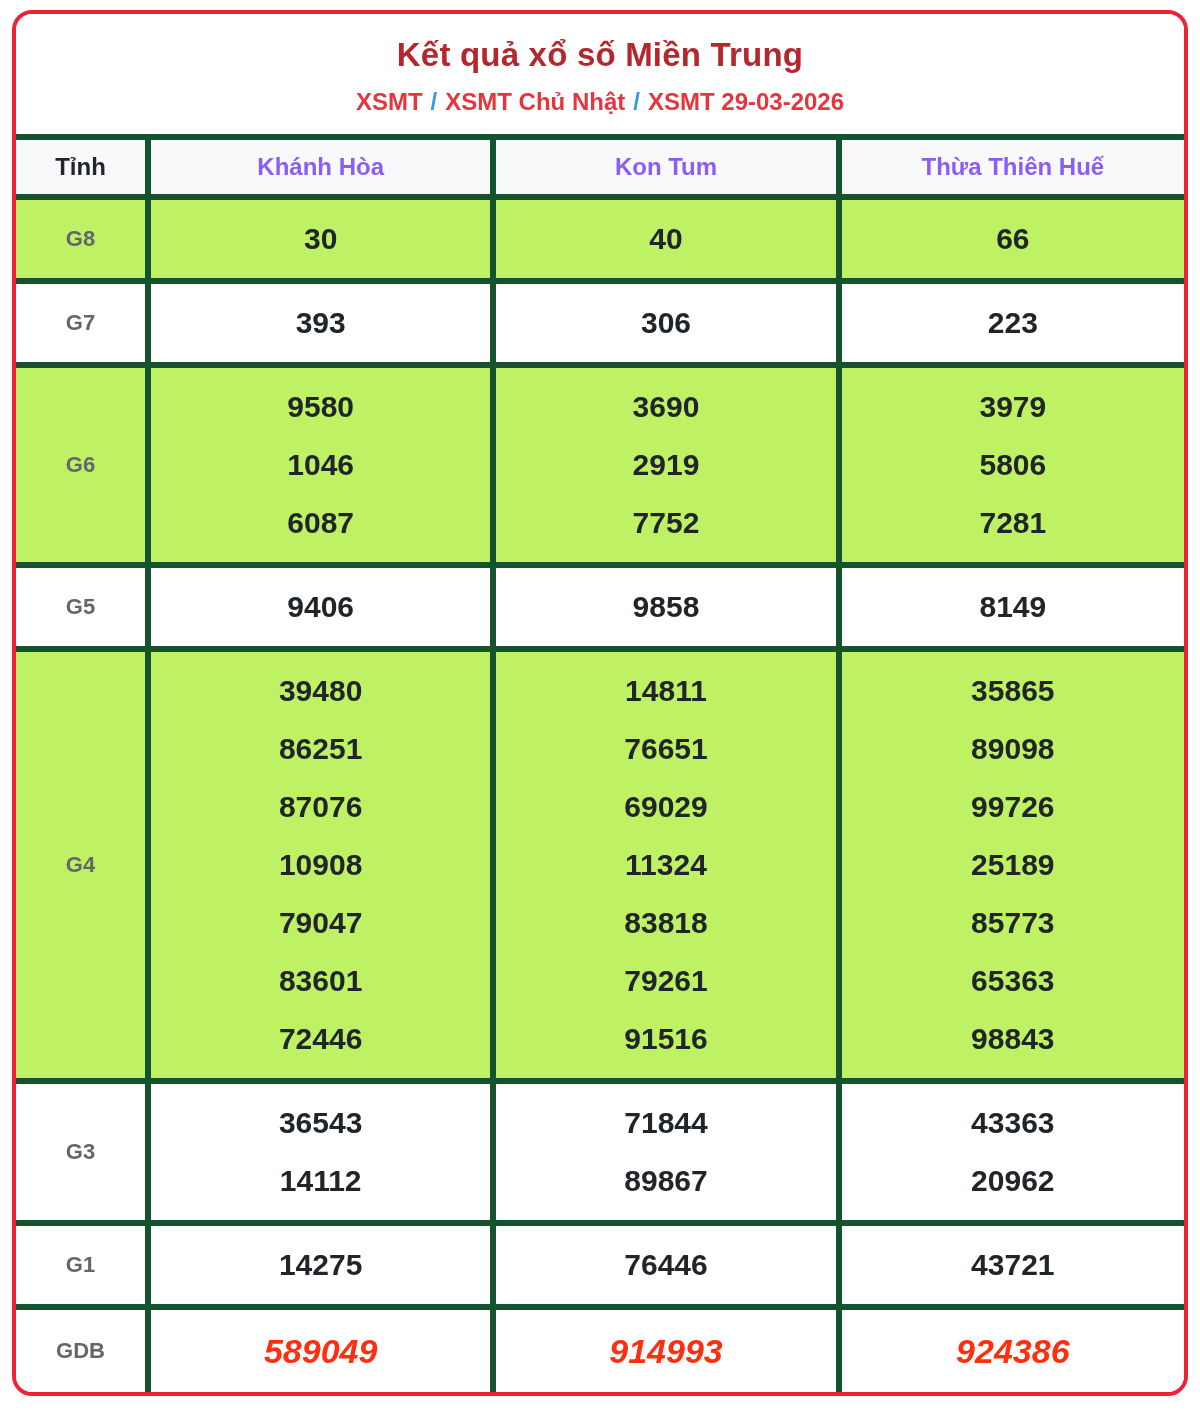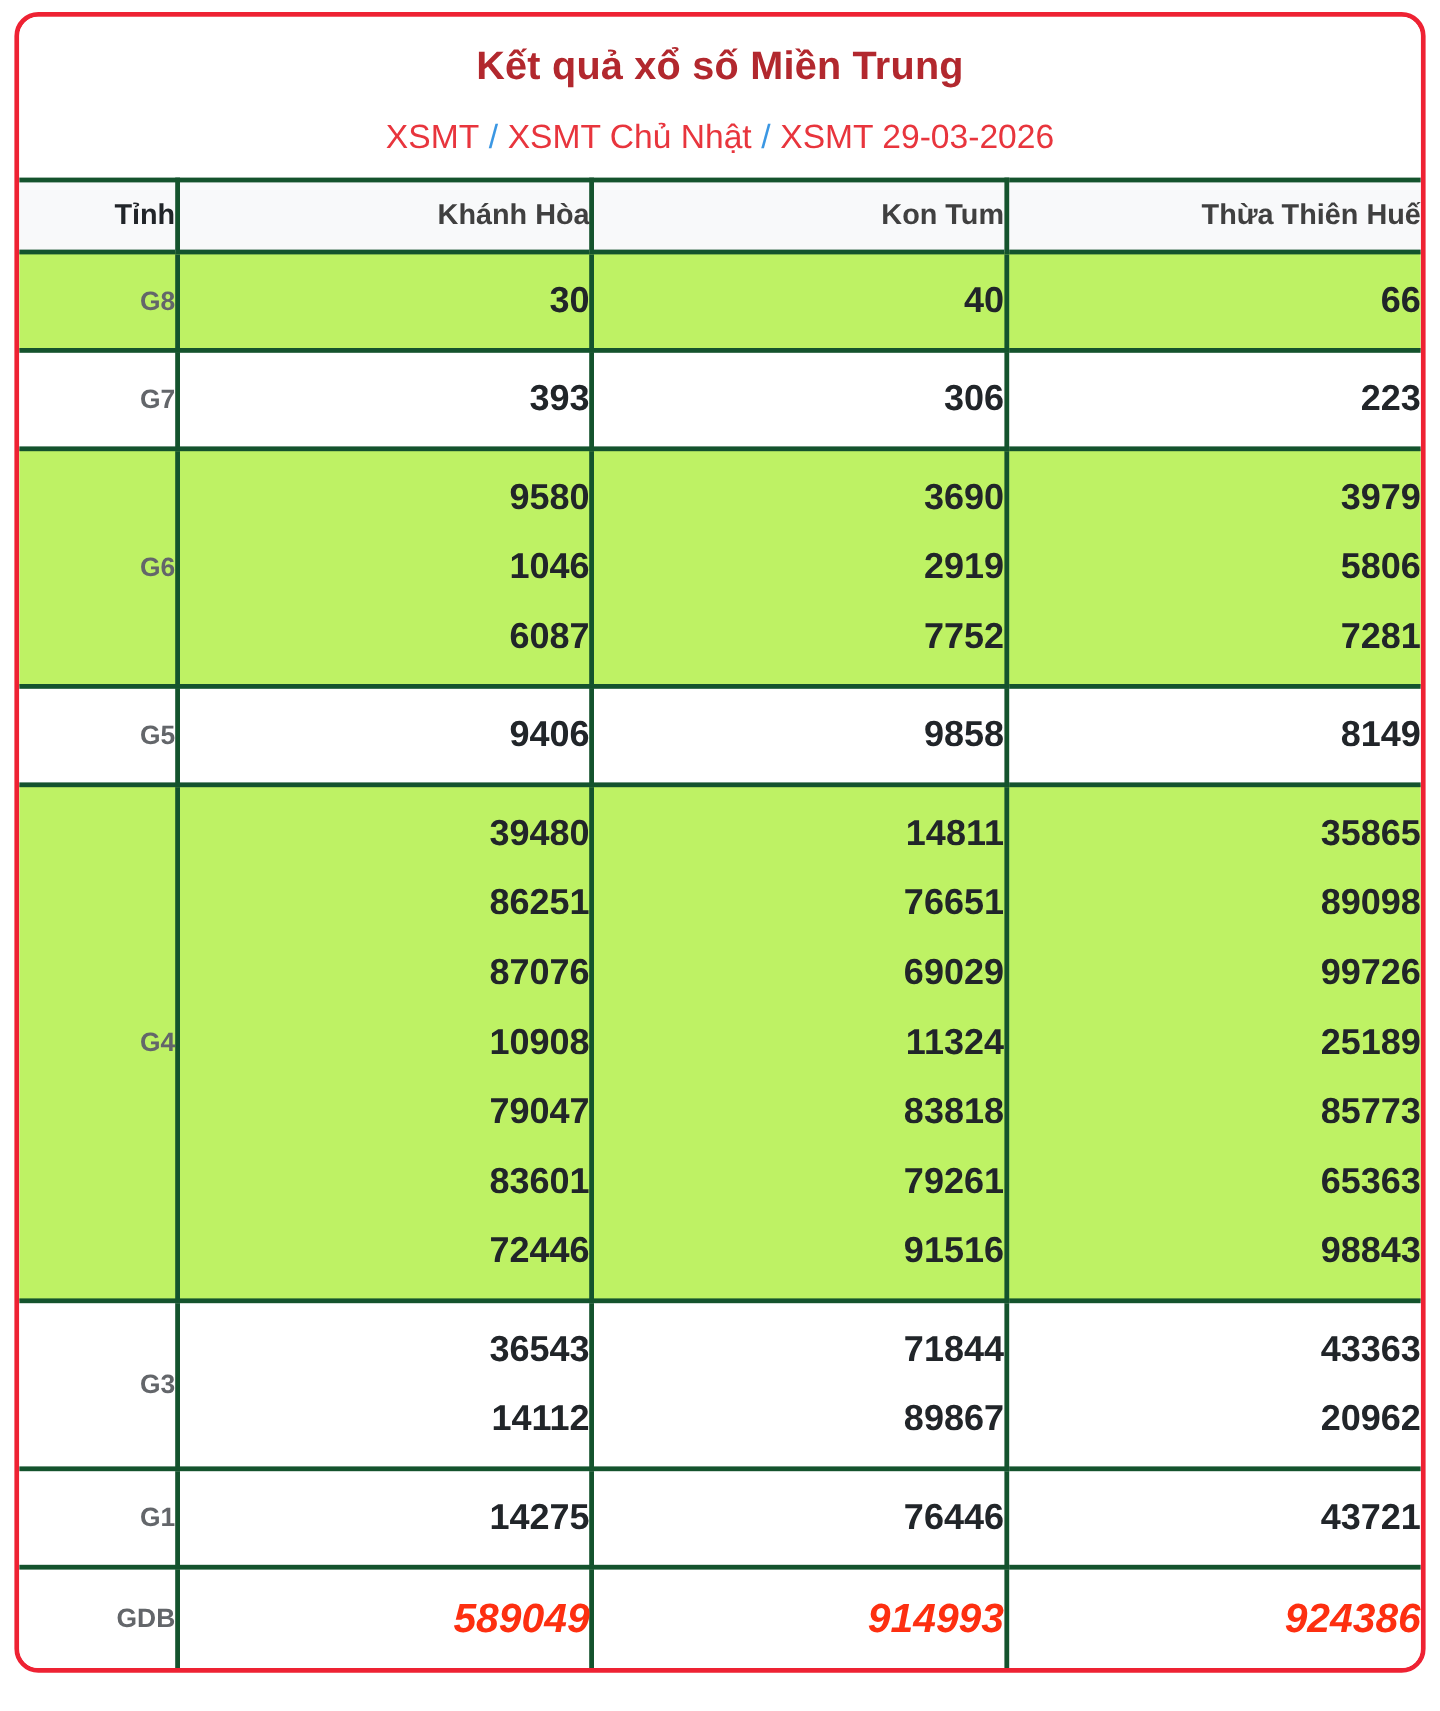--- a/index.html
+++ b/index.html
@@ -13,49 +13,49 @@
     background: #ffffff;
   }
 
   .card-head { text-align: center; padding: 22px 10px 18px; background: #ffffff; }
   .page-title {
     color: #b2282e;
     font-size: 33px;
     font-weight: bold;
     letter-spacing: 0.2px;
   }
-  .breadcrumb { margin-top: 24px; font-size: 28px; font-weight: 400; }
+  .breadcrumb { margin-top: 14px; font-size: 24px; font-weight: 700; }
   .breadcrumb a { color: #e8353d; text-decoration: none; cursor: pointer; }
   .breadcrumb .sep { color: #3b97e3; margin: 0 8px; }
 
   table.results {
     width: 100%;
     border-collapse: collapse;
     table-layout: fixed;
   }
   table.results th, table.results td {
-    border: 4px solid #14532d;
-    text-align: right;
+    border: 6px solid #14532d;
+    text-align: center;
     vertical-align: middle;
   }
   
   table.results tr > *:first-child { border-left: none; }
   table.results tr > *:last-child { border-right: none; }
   table.results tr:last-child > * { border-bottom: none; }
 
   col.c-label { width: 132px; }
 
   thead th {
     height: 60px;
     background: #f8f9fa;
     font-size: 24px;
     font-weight: bold;
   }
   thead th.h-label { color: #212529; }
-  thead th.h-prov  { color: #404040; cursor: pointer; }
+  thead th.h-prov  { color: #8b5cf6; cursor: pointer; }
 
   td { padding: 10px 0; background: #ffffff; }
   tr.striped td { background: #bef264; }
 
   td.rl {
     color: #63666a;
     font-size: 22px;
     font-weight: 600;
   }
 

